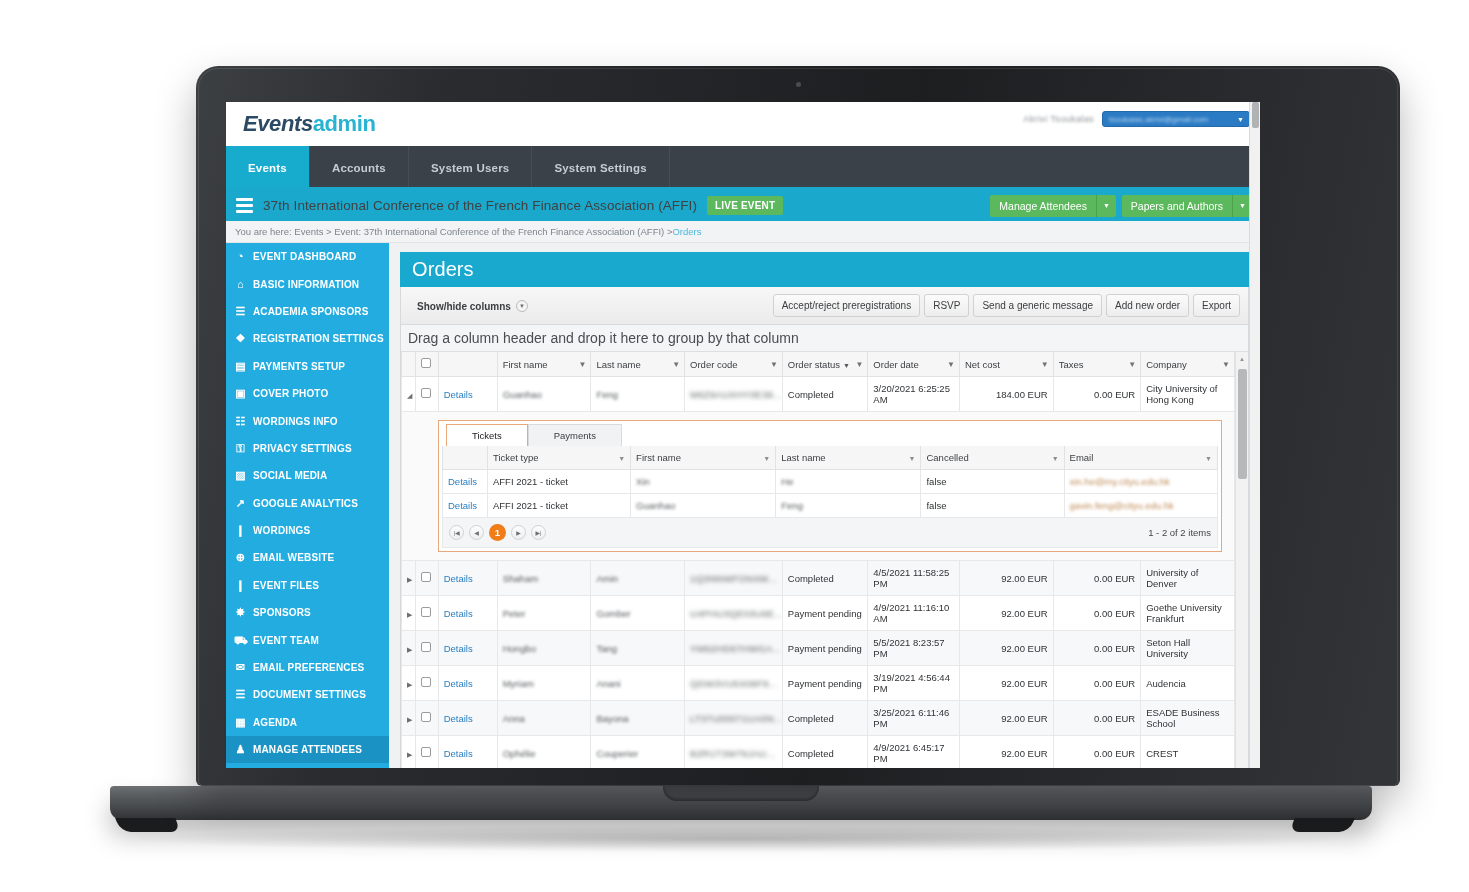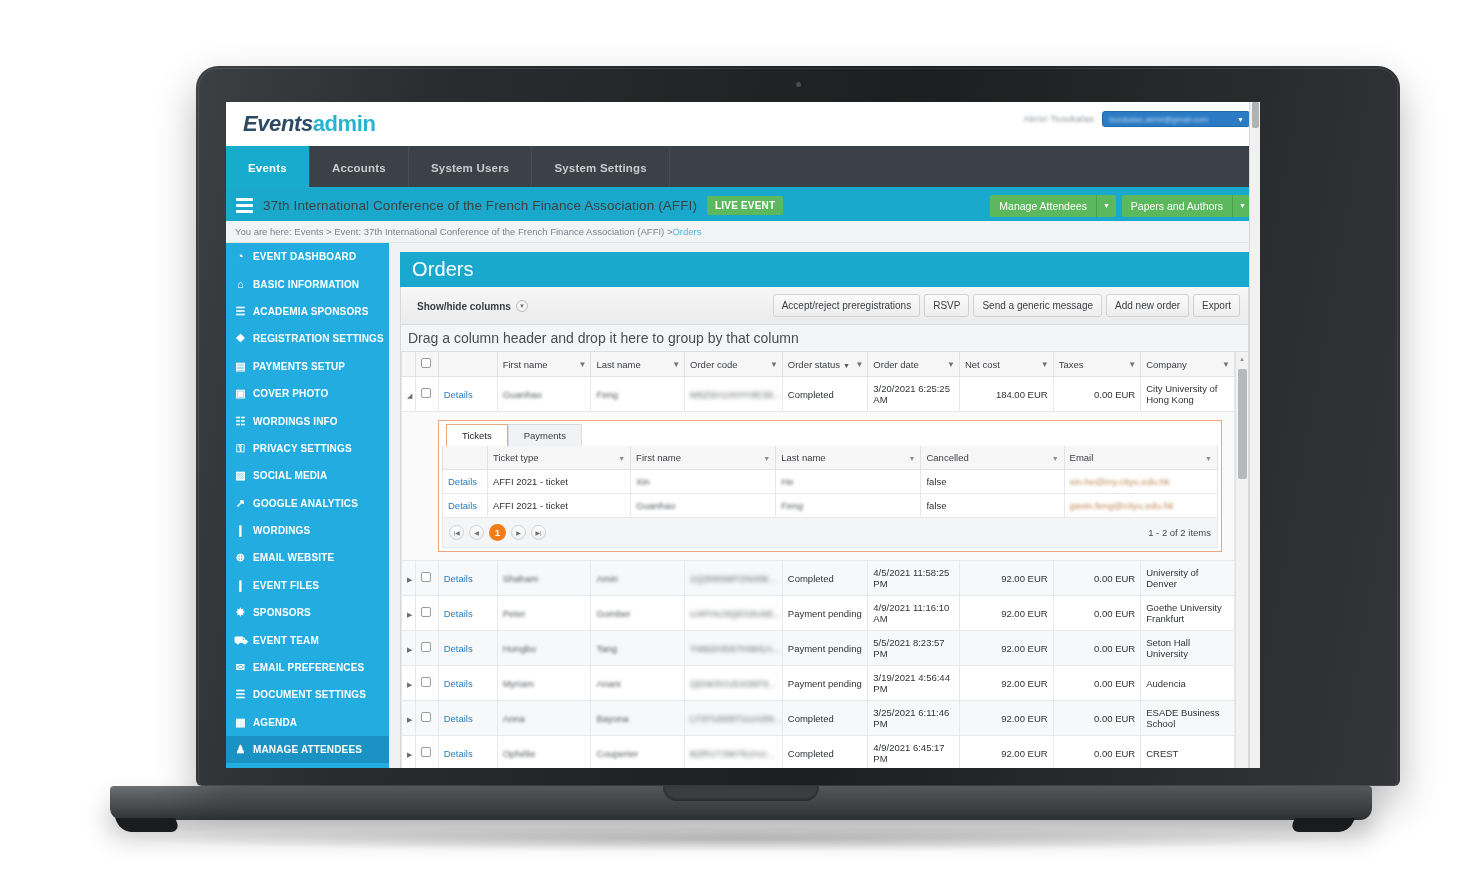--- a/index.html
+++ b/index.html
@@ -209,21 +209,21 @@
   col.c-tx{width:86px} col.c-co{width:92px}
 
   
   .detail-cell { padding:0 !important; background:#fafafa !important; }
   .detail-box {
     margin:8px 12px 8px 36px; border:1px solid #e8a87c; background:#fff;
     position:relative; padding:0 3px 3px 3px;
   }
   .dtabs { display:flex; gap:0; padding:3px 4px 0 4px; }
   .dtab {
-    font-size:9.5px; padding:5px 15px; border:1px solid #d8dadc;
+    font-size:9.5px; padding:5px 25px; border:1px solid #d8dadc;
     border-bottom:none; background:#f1f2f3; color:#3a3d40; cursor:pointer;
   }
   .dtab.active { background:#fff; border-color:#e8a87c; color:#222; position:relative; top:0; }
   .dgrid { width:100%; border-collapse:collapse; table-layout:fixed; }
   .dgrid th {
     background:#f2f3f4; border:1px solid #e0e2e4; font-size:9.5px;
     font-weight:normal; text-align:left; color:#3b3e41; padding:6px 6px; position:relative;
   }
   .dgrid th .dv { position:absolute; right:5px; top:50%; transform:translateY(-50%); font-size:7px; color:#8b8e91;}
   .dgrid td { border:1px solid #e6e8ea; font-size:9.5px; color:#303336; padding:6px 6px; }

